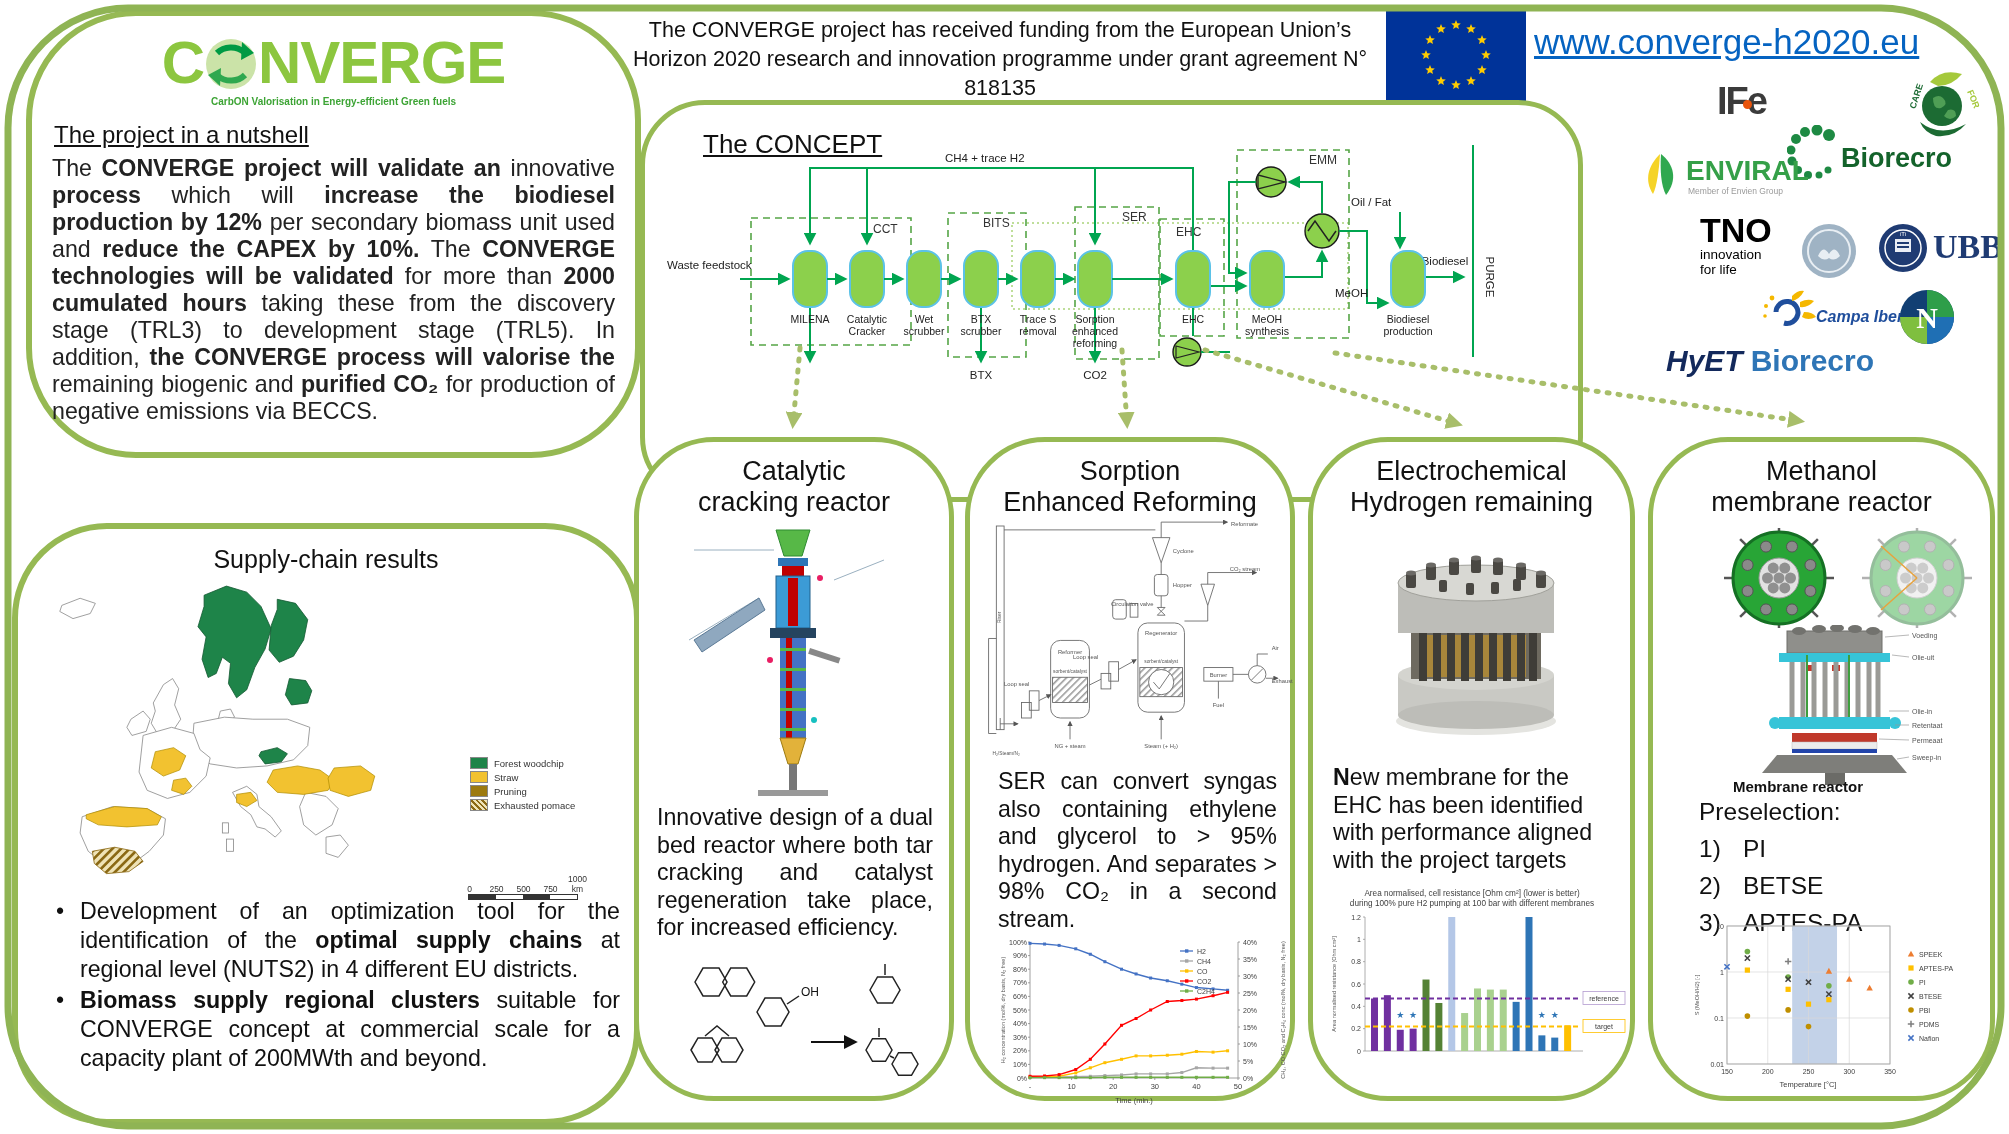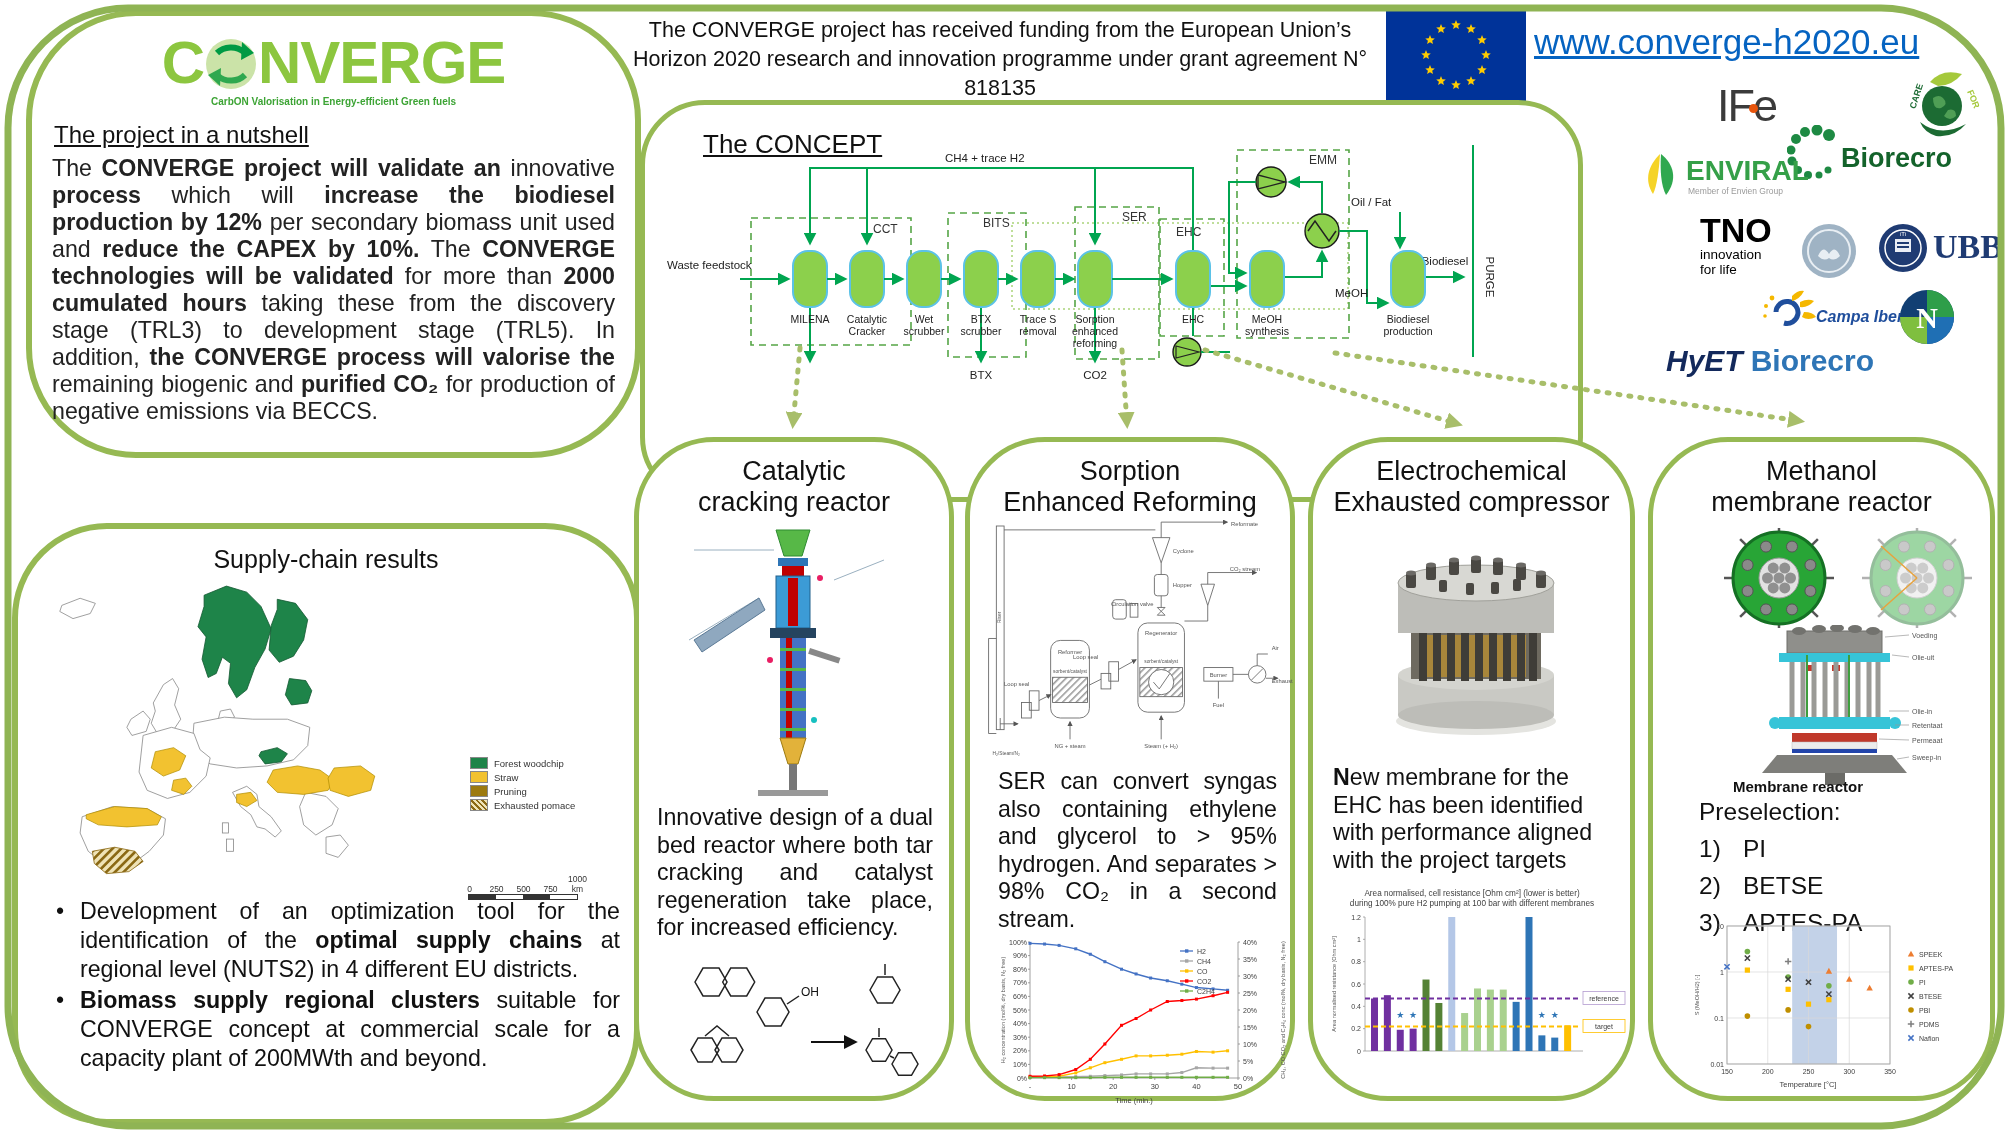--- a/index.html
+++ b/index.html
@@ -15,21 +15,21 @@
   #logo-row svg{vertical-align:-8px;}
   #tagline{text-align:center;font-size:10px;font-weight:bold;color:#3DA435;margin-top:2px;}
   #nut-head{margin:14px 22px 0 22px;font-size:24px;text-decoration:underline;}
   #nut-text{margin:6px 20px 0 20px;font-size:23.2px;line-height:27px;text-align:justify;color:#222;}
   
   #funding{left:625px;top:16px;width:750px;font-size:21.5px;line-height:29px;text-align:center;}
   #euflag{left:1386px;top:8px;}
   #weblink{left:1534px;top:22px;font-size:35px;color:#0563C1;text-decoration:underline;font-weight:500;}
   
   .pl{position:absolute;}
-  #p-ife{left:1717px;top:80px;font-size:45px;font-weight:400;color:#3b3b3b;letter-spacing:-2px;}
+  #p-ife{left:1717px;top:80px;font-size:38px;font-weight:700;color:#3b3b3b;letter-spacing:-2px;}
   #p-ife .ifdot{position:absolute;left:54%;top:46%;width:9px;height:9px;border-radius:50%;background:#E8540C;}
   #p-biorecro{left:1787px;top:125px;}
   #p-biorecro span{font-size:27px;font-weight:600;color:#14632B;vertical-align:14px;margin-left:2px;}
   #p-care{left:1900px;top:66px;}
   #p-enviral{left:1640px;top:152px;}
   #p-enviral .ename{font-size:28px;font-weight:800;color:#35A048;vertical-align:18px;margin-left:6px;}
   #p-enviral .esub{position:absolute;left:48px;top:34px;font-size:8.5px;color:#9a9a9a;width:140px;}
   #p-tno{left:1700px;top:215px;font-size:34px;font-weight:900;color:#000000;line-height:30px;}
   #p-tno .tsub{font-size:13.5px;font-weight:400;line-height:15px;margin-top:2px;}
   #p-seal{left:1800px;top:222px;}
@@ -649,21 +649,21 @@
       <text x="201" y="57.5" class="tkl">C2H4</text>
       <text x="9" y="74" class="ylr" transform="rotate(-90 9 74)" text-anchor="middle">H₂ concentration (mol%, dry basis, N₂ free)</text>
       <text x="289" y="74" class="ylr" transform="rotate(-90 289 74)" text-anchor="middle">CH₄, CO CO₂ and C₂H₄ conc (mol%, dry basis, N₂ free)</text>
       <text x="138" y="167" class="tkx" text-anchor="middle">Time (min.)</text>
     </svg>
 </div>
 
 <div class="gbox tech" id="tb3">
   <div class="ttl">
       <div>Electrochemical</div>
-      <div>Exhausted compressor</div>
+      <div>Hydrogen remaining</div>
     </div>
   <svg id="ehc-photo" viewBox="0 0 210 215">
     <ellipse cx="105" cy="196" rx="80" ry="14" fill="#E4E4E0"></ellipse>
     <rect x="27" y="150" width="156" height="40" fill="#C9C9C4"></rect>
     <ellipse cx="105" cy="190" rx="78" ry="14" fill="#BDBDB8"></ellipse>
     <ellipse cx="105" cy="150" rx="78" ry="15" fill="#D4D4CF"></ellipse>
     <rect x="40" y="106" width="130" height="48" fill="#6E6A60"></rect>
     <rect x="55" y="110" width="100" height="42" fill="#A8863B"></rect>
     <rect x="48" y="102" width="8" height="54" fill="#3F3D38"></rect>
       <rect x="62" y="102" width="8" height="54" fill="#3F3D38"></rect>

